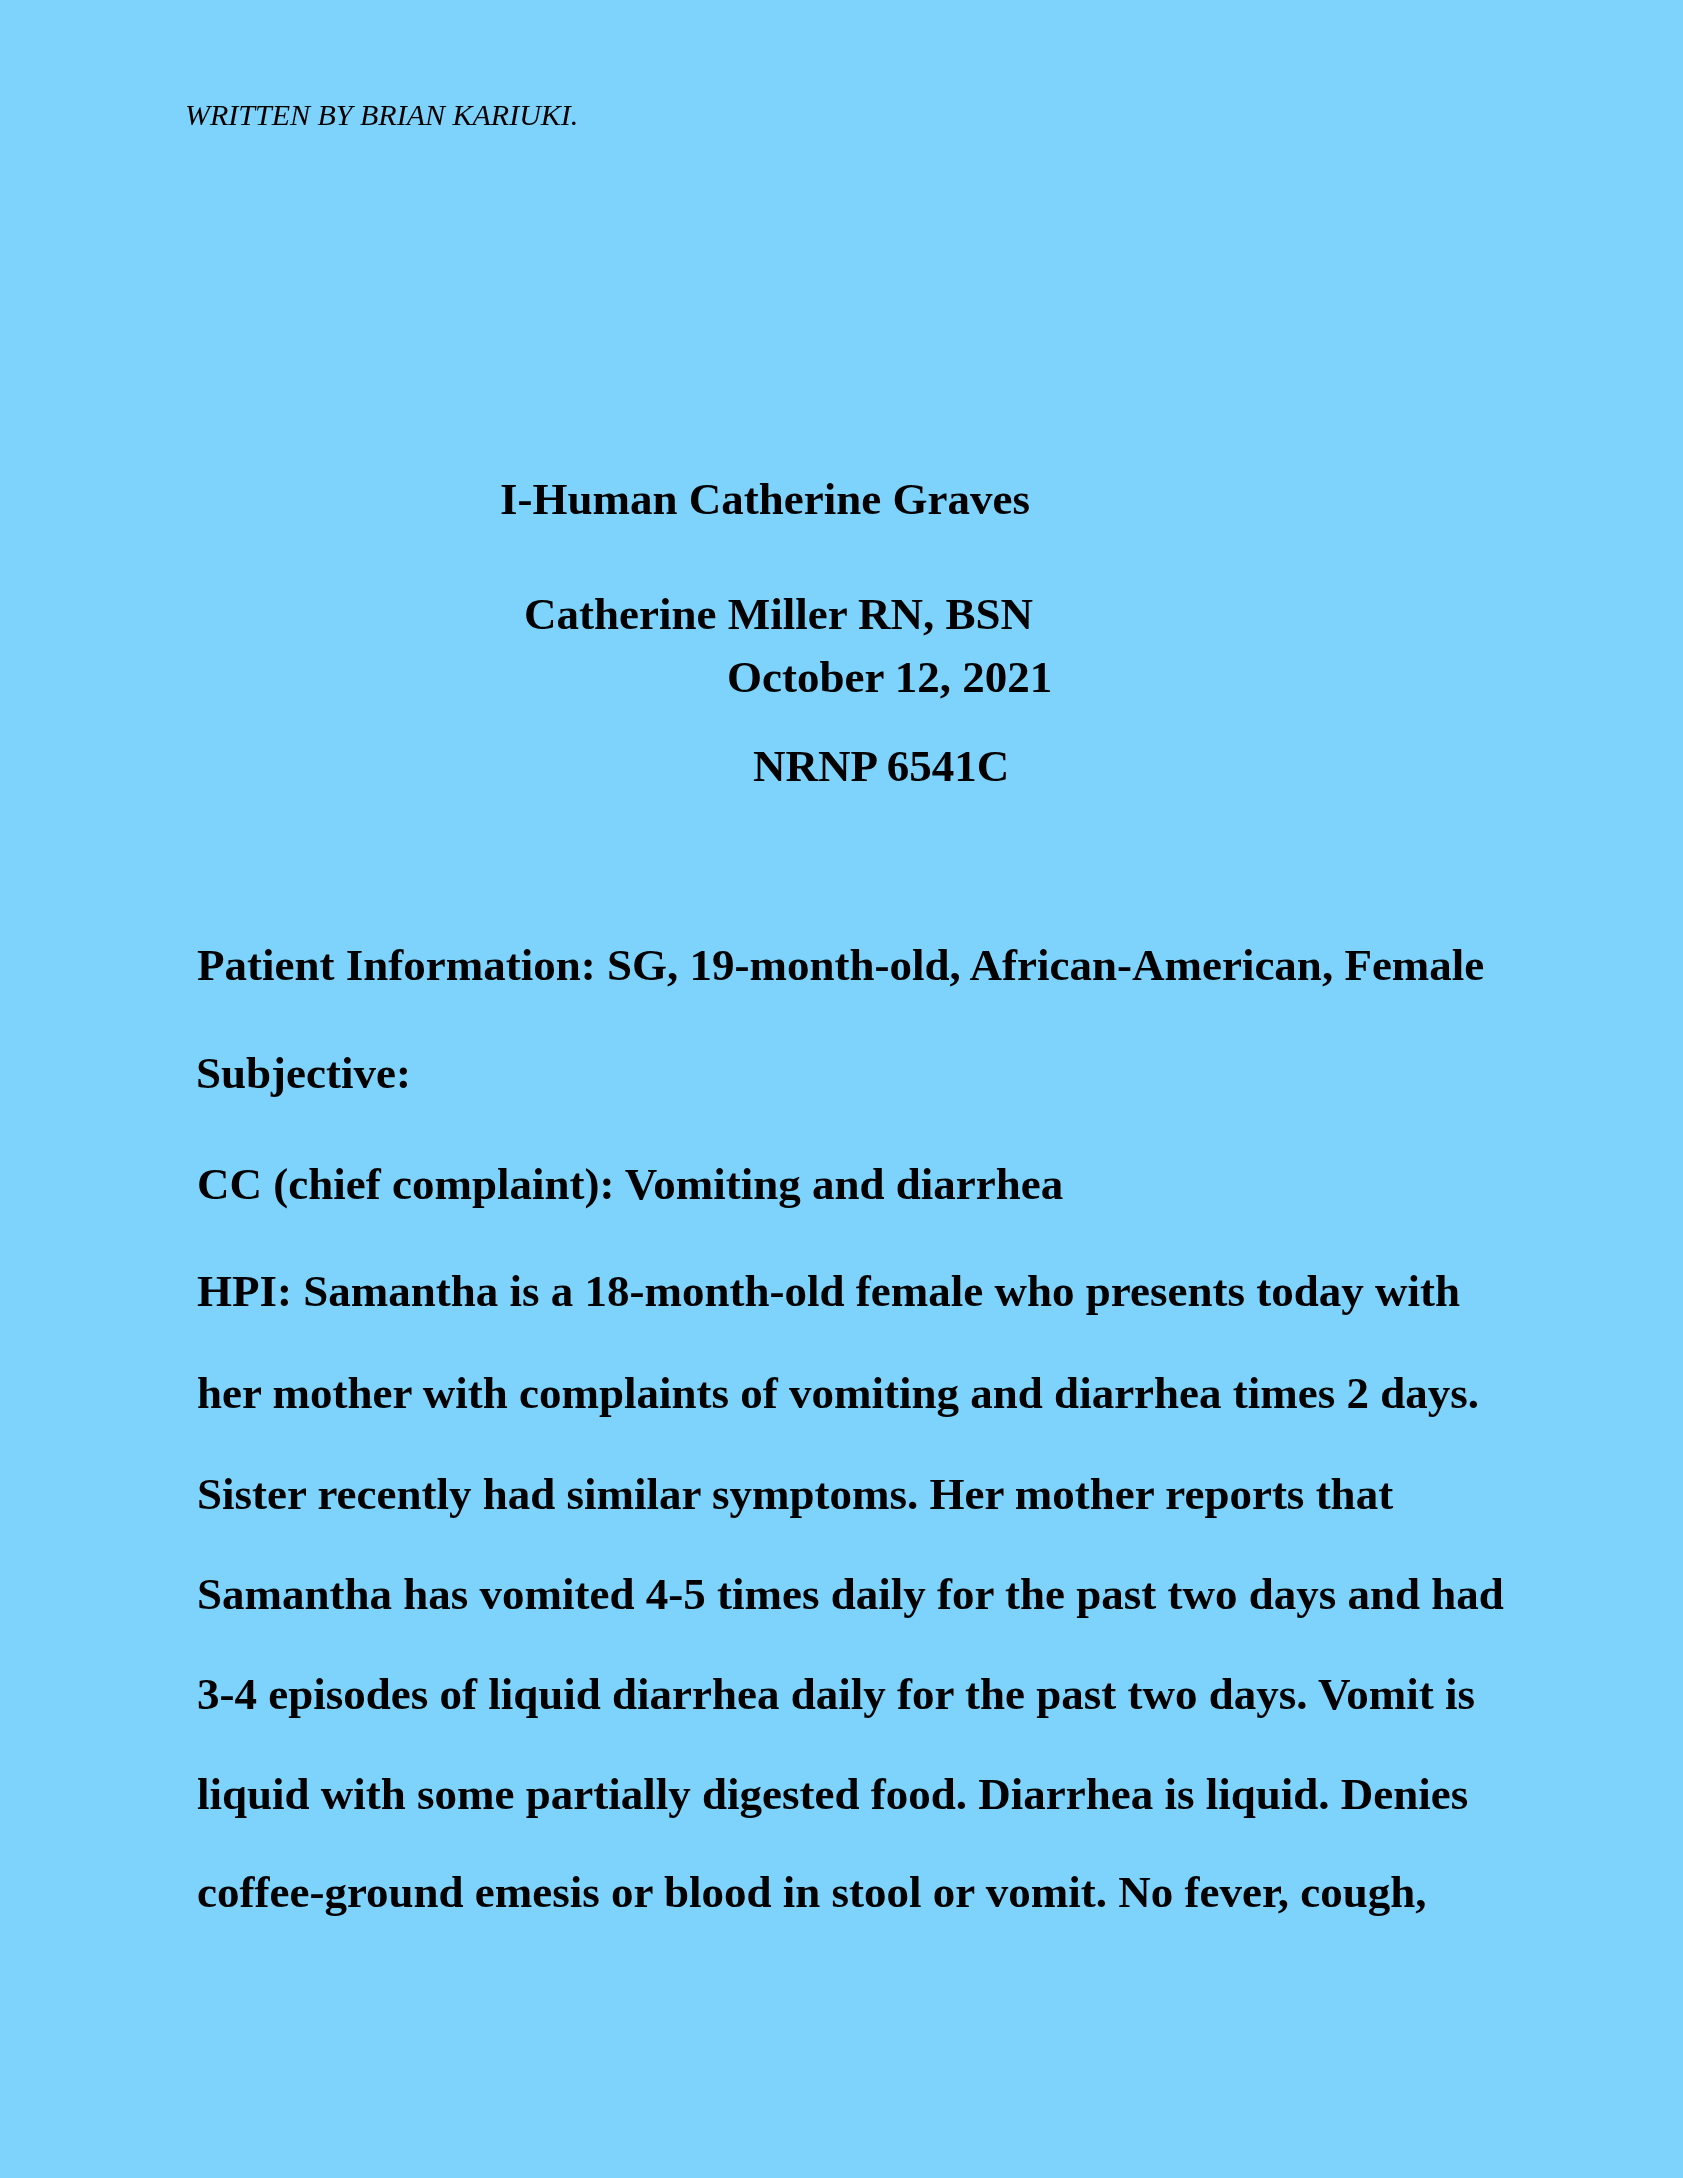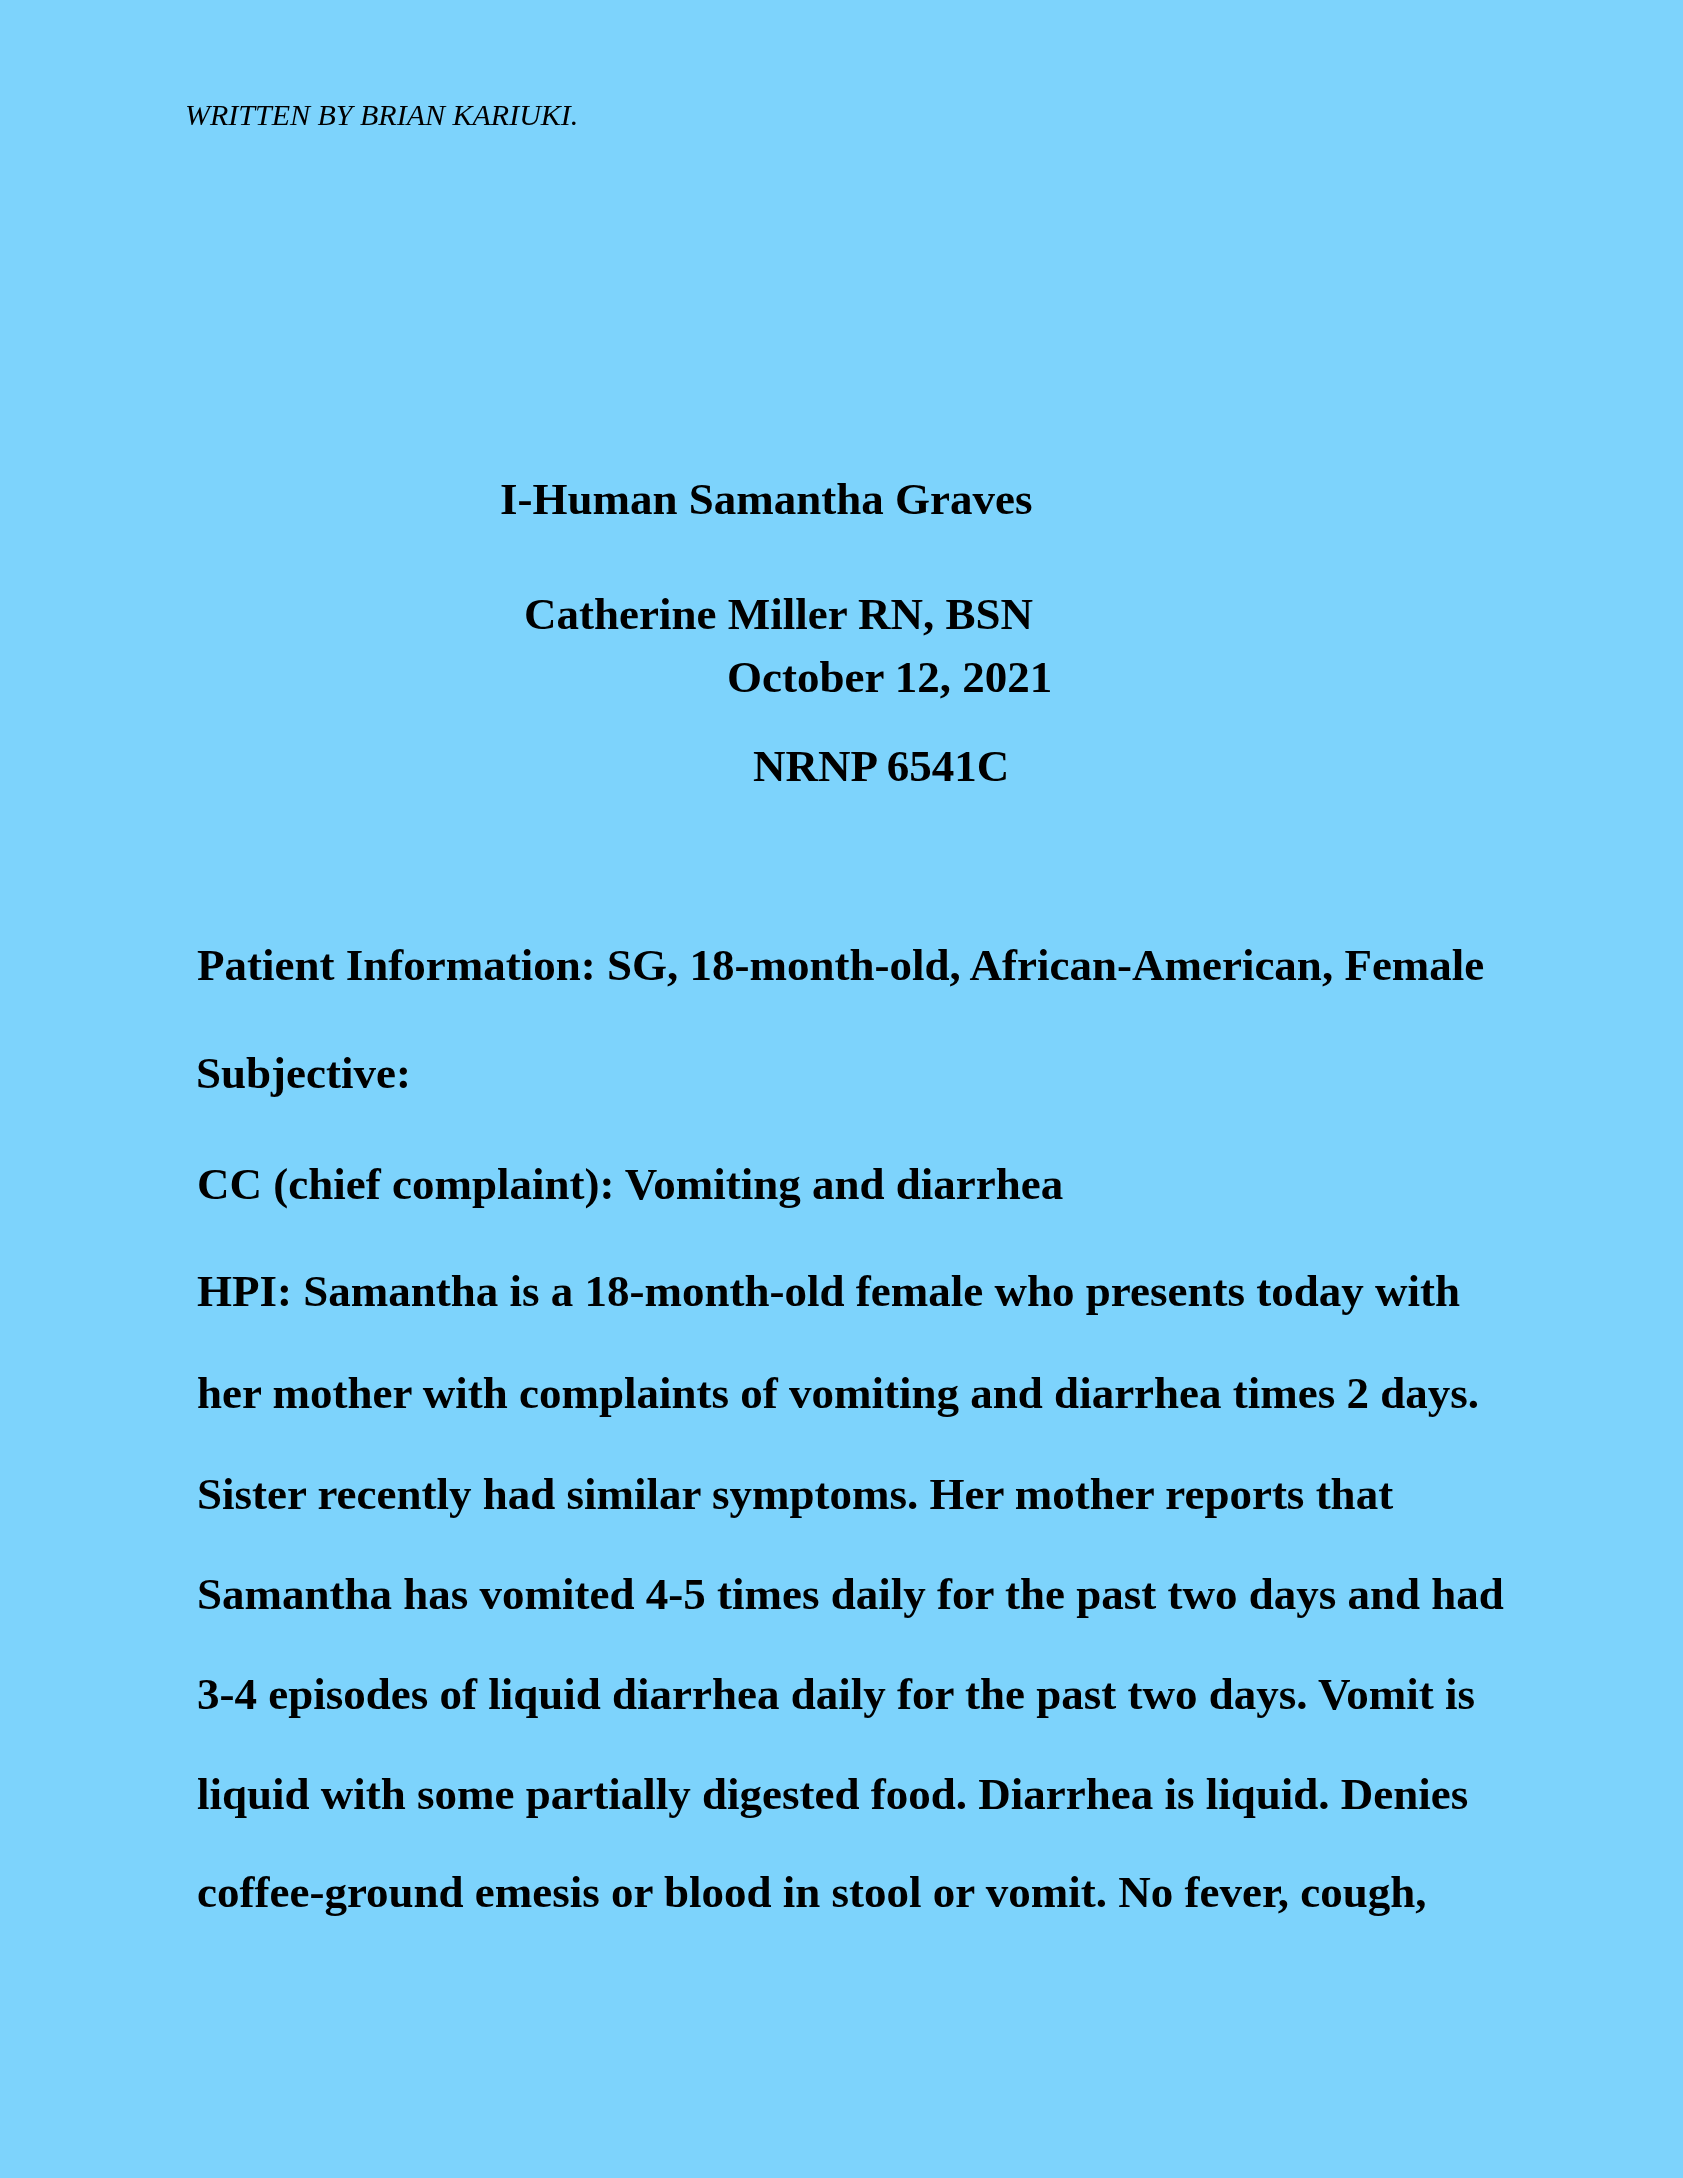--- a/index.html
+++ b/index.html
@@ -50,30 +50,30 @@
     #t-cc      { left: 197px; top: 1162px; }
     .hpi-line  { left: 197px; }
   </style>
 </head>
 <body>
 
 <div class="page">
 
   <div class="header" id="t-header">WRITTEN BY BRIAN KARIUKI.</div>
 
-  <div class="line" id="t-title">I-Human Samantha Graves</div>
+  <div class="line" id="t-title">I-Human Catherine Graves</div>
 
   <div class="line" id="t-author">Catherine Miller RN, BSN</div>
 
   <div class="line" id="t-date">October 12, 2021</div>
 
   <div class="line" id="t-course">NRNP 6541C</div>
 
 
-  <div class="line" id="t-patient">Patient Information: SG, 18-month-old, African-American, Female</div>
+  <div class="line" id="t-patient">Patient Information: SG, 19-month-old, African-American, Female</div>
 
   <div class="line" id="t-subj">Subjective:</div>
 
   <div class="line" id="t-cc">CC (chief complaint): Vomiting and diarrhea</div>
 
   <div>
     <div class="line hpi-line" style="top:1269px;">HPI: Samantha is a 18-month-old female who presents today with</div>
     <div class="line hpi-line" style="top:1371px;">her mother with complaints of vomiting and diarrhea times 2 days.</div>
     <div class="line hpi-line" style="top:1472px;">Sister recently had similar symptoms. Her mother reports that</div>
     <div class="line hpi-line" style="top:1572px;">Samantha has vomited 4-5 times daily for the past two days and had</div>

